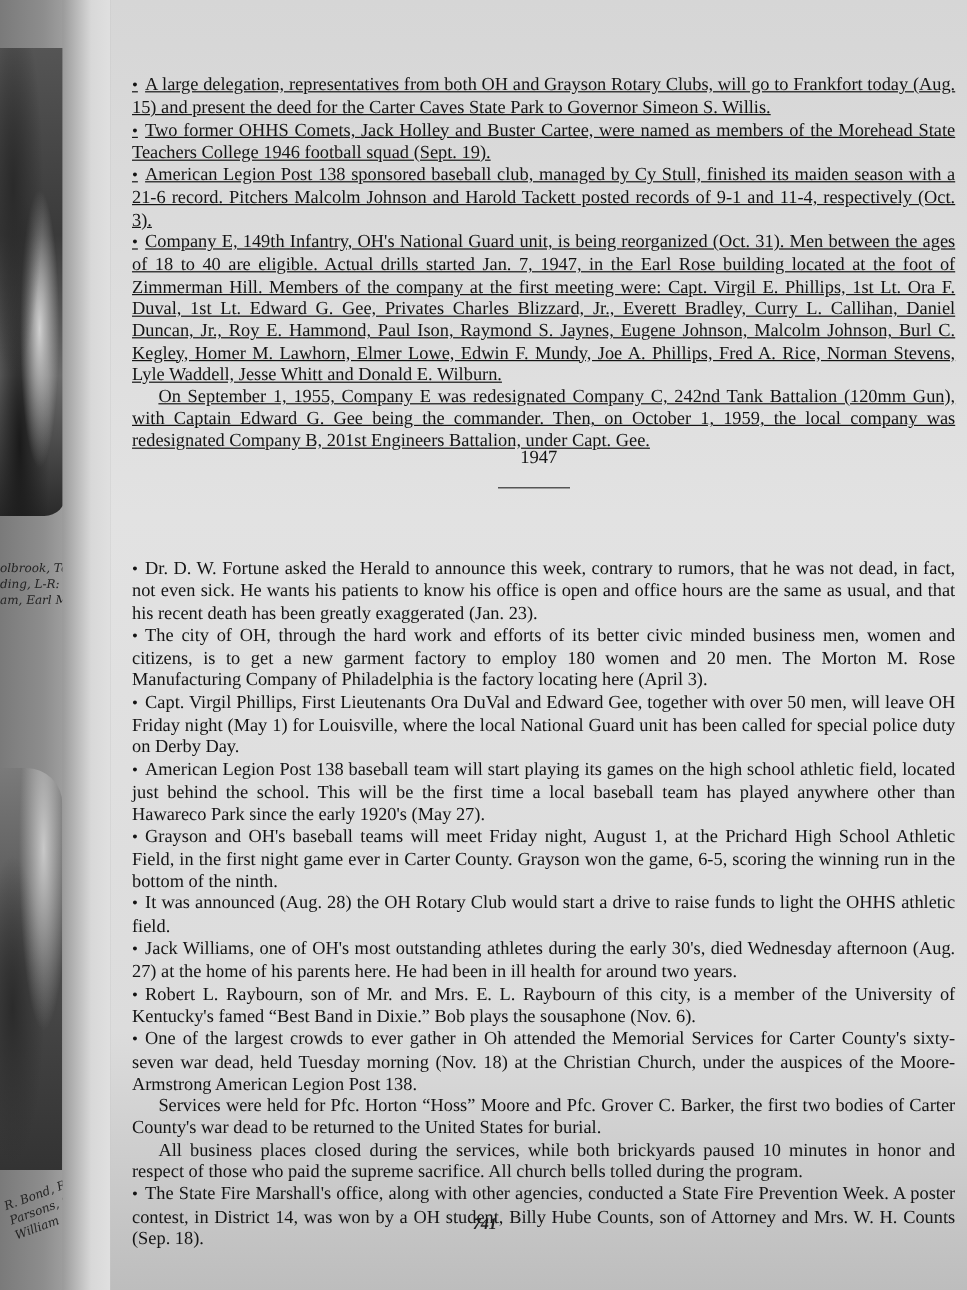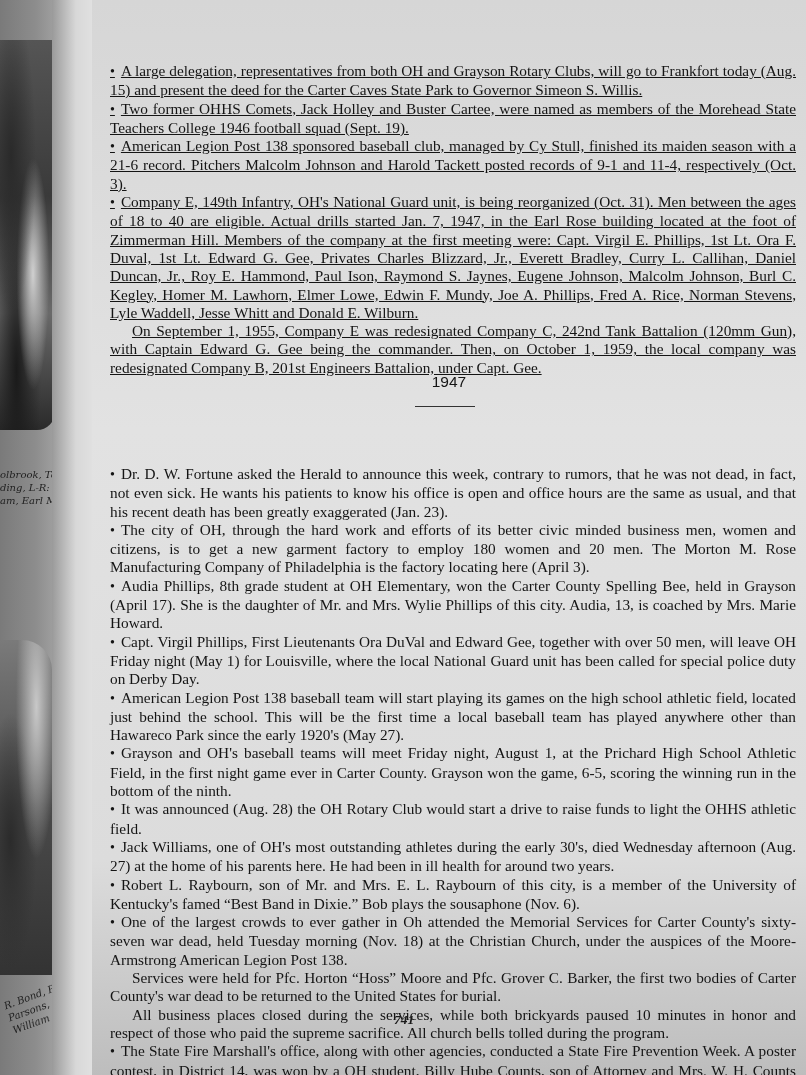--- a/index.html
+++ b/index.html
@@ -49,21 +49,21 @@
       font-family: "Liberation Serif", "DejaVu Serif", serif;
       font-size: 15.3px; line-height: 18.3px; color: #141414;
       text-align: justify;
     }
     .p { margin: 0; }
     .bullet::before { content: "\2022"; margin-right: 6px; font-size: 14px; }
     .indent { text-indent: 22px; }
     .block-top { top: 62px; text-decoration: underline; }
     .year {
       position: absolute; top: 373px; left: 0; width: 714px; text-align: center;
-      font-family: Liberation Sans, sans-serif; font-size: 15.5px; color: #151515;
+      font-family: Liberation Serif, serif; font-size: 15.5px; color: #151515;
     }
     .rule {
       position: absolute; top: 406px; left: 323px; width: 60px; height: 1px; background: #333;
     }
     .block-1947 { top: 424px; margin-top: 41px; }
     .page-number {
       position: absolute; top: 1012px; left: 0; width: 624px; text-align: center;
       font-family: "Liberation Serif", serif; font-style: italic; font-weight: bold;
       font-size: 13.5px; color: #1a1a1a;
     }
@@ -95,21 +95,20 @@
     <p class="p bullet">Company E, 149th Infantry, OH's National Guard unit, is being reorganized (Oct. 31).  Men between the ages of 18 to 40 are eligible.  Actual drills started Jan. 7, 1947, in the Earl Rose building located at the foot of Zimmerman Hill.  Members of the company at the first meeting were: Capt. Virgil E. Phillips, 1st Lt. Ora F. Duval, 1st Lt. Edward G. Gee, Privates Charles Blizzard, Jr., Everett Bradley, Curry L. Callihan, Daniel Duncan, Jr., Roy E. Hammond, Paul Ison, Raymond S. Jaynes, Eugene Johnson, Malcolm Johnson, Burl C. Kegley, Homer M. Lawhorn, Elmer Lowe, Edwin F. Mundy, Joe A. Phillips, Fred A. Rice, Norman Stevens, Lyle Waddell, Jesse Whitt and Donald E. Wilburn.</p>
     <p class="p indent">On September 1, 1955, Company E was redesignated Company C, 242nd Tank Battalion (120mm Gun), with Captain Edward G. Gee being the commander.  Then, on October 1, 1959, the local company was redesignated Company B, 201st Engineers Battalion, under Capt. Gee.</p>
   </div>
 
   <div class="year">1947</div>
   <div class="rule"></div>
 
   <div class="text-block block-1947">
     <p class="p bullet">Dr. D. W. Fortune asked the Herald to announce this week, contrary to rumors, that he was not dead, in fact, not even sick.  He wants his patients to know his office is open and office hours are the same as usual, and that his recent death has been greatly exaggerated (Jan. 23).</p>
     <p class="p bullet">The city of OH, through the hard work and efforts of its better civic minded business men, women and citizens, is to get a new garment factory to employ 180 women and 20 men.  The Morton M. Rose Manufacturing Company of Philadelphia is the factory locating here (April 3).</p>
-    <p class="p bullet">Audia Phillips, 8th grade student at OH Elementary, won the Carter County Spelling Bee, held in Grayson (April 17).  She is the daughter of Mr. and Mrs. Wylie Phillips of this city.  Audia, 13, is coached by Mrs. Marie Howard.</p>
     <p class="p bullet">Capt. Virgil Phillips, First Lieutenants Ora DuVal and Edward Gee, together with over 50 men, will leave OH Friday night (May 1) for Louisville, where the local National Guard unit has been called for special police duty on Derby Day.</p>
     <p class="p bullet">American Legion Post 138 baseball team will start playing its games on the high school athletic field, located just behind the school.  This will be the first time a local baseball team has played anywhere other than Hawareco Park since the early 1920's (May 27).</p>
     <p class="p bullet">Grayson and OH's baseball teams will meet Friday night, August 1, at the Prichard High School Athletic Field, in the first night game ever in Carter County.  Grayson won the game, 6-5, scoring the winning run in the bottom of the ninth.</p>
     <p class="p bullet">It was announced (Aug. 28) the OH Rotary Club would start a drive to raise funds to light the OHHS athletic field.</p>
     <p class="p bullet">Jack Williams, one of OH's most outstanding athletes during the early 30's, died Wednesday afternoon (Aug. 27) at the home of his parents here.  He had been in ill health for around two years.</p>
     <p class="p bullet">Robert L. Raybourn, son of Mr. and Mrs. E. L. Raybourn of this city, is a member of the University of Kentucky's famed “Best Band in Dixie.”  Bob plays the sousaphone (Nov. 6).</p>
     <p class="p bullet">One of the largest crowds to ever gather in Oh attended the Memorial Services for Carter County's sixty-seven war dead, held Tuesday morning (Nov. 18) at the Christian Church, under the auspices of the Moore-Armstrong American Legion Post 138.</p>
     <p class="p indent">Services were held for Pfc. Horton “Hoss” Moore and Pfc. Grover C. Barker, the first two bodies of Carter County's war dead to be returned to the United States for burial.</p>
     <p class="p indent">All business places closed during the services, while both brickyards paused 10 minutes in honor and respect of those who paid the supreme sacrifice.  All church bells tolled during the program.</p>
     <p class="p bullet">The State Fire Marshall's office, along with other agencies, conducted a State Fire Prevention Week. A poster contest, in District 14, was won by a OH student, Billy Hube Counts, son of Attorney and Mrs. W. H. Counts (Sep. 18).</p>

